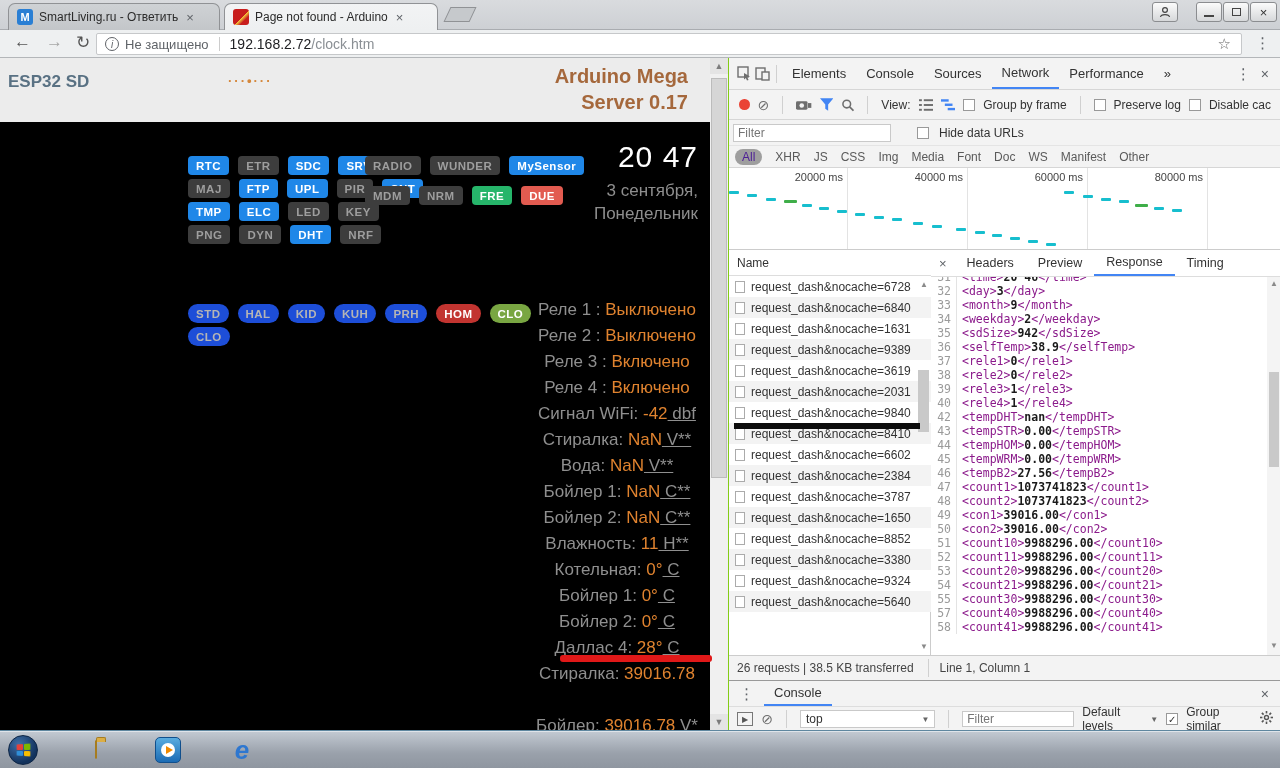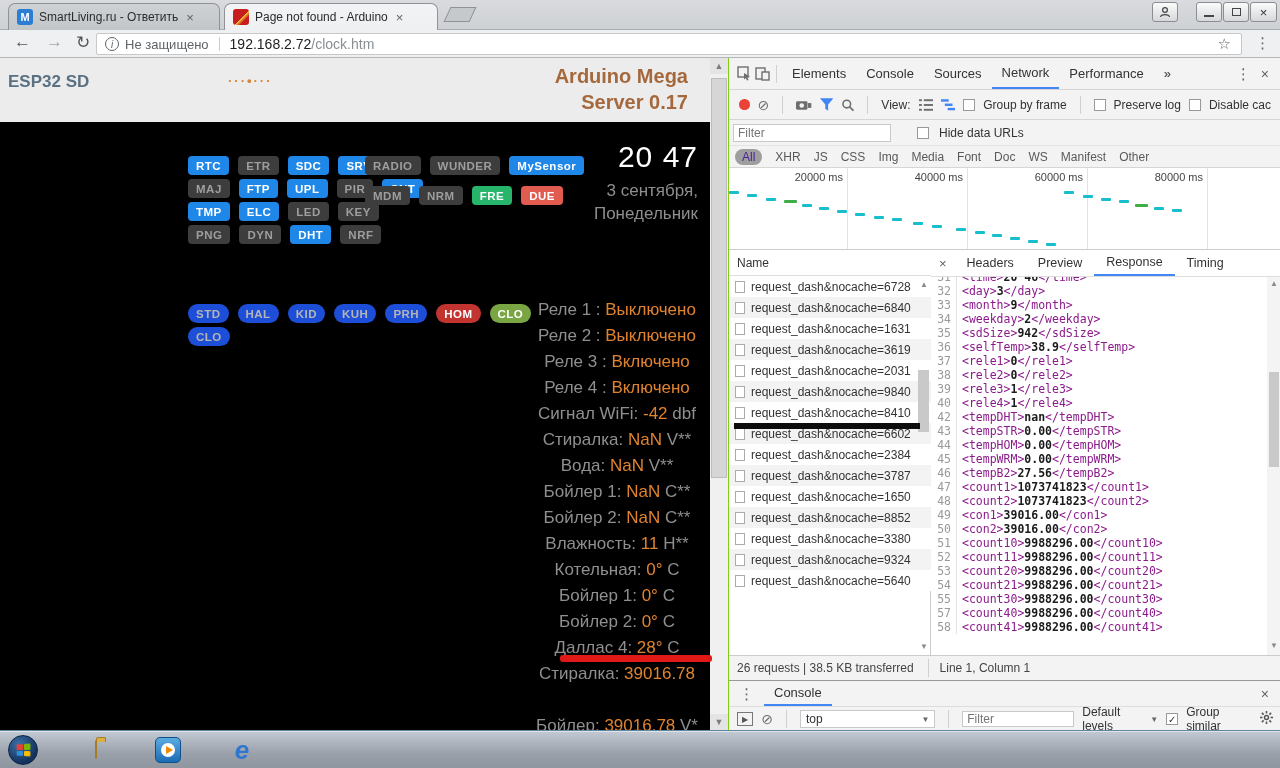--- a/index.html
+++ b/index.html
@@ -62,21 +62,21 @@
   .c-pill-gray  { background:#1d4ed8; color:#b5b5b5; border-radius:10px; }
   .c-pill-red   { background:#c23430; color:#fff; border-radius:10px; }
   .c-pill-green { background:#79a642; color:#fff; border-radius:10px; }
   #clock { right:30px; top:82px; text-align:right; }
   #clock .time { font-size:30px; color:#fff; letter-spacing:1px; }
   #clock .date { font-size:17px; color:#8e8e8e; margin-top:6px; line-height:1.35; }
   #statuslines { right:30px; top:242px; text-align:center; font-size:17px; }
   .statline { height:26px; white-space:nowrap; }
   .statline .lbl { color:#8f8f8f; }
   .statline .val { color:#e0832f; }
-  .statline .unit { color:#8f8f8f; }
+  .statline .unit { color:#8f8f8f;text-decoration:underline; }
   .red-anno { background:#e01818; border-radius:3px; }
 
   
   #devtools { left:728px; top:58px; width:552px; height:672px; background:#fff;
     border-left:1px solid #84cc16; font-size:12px; color:#333; }
   #dt-tabs { left:0; top:0; width:552px; height:32px; background:#f3f3f3;
     border-bottom:1px solid #d6d6d6; display:flex; align-items:center; }
   .dt-tab { padding:0 10px; height:31px; display:flex; align-items:center;
     font-size:13px; color:#333; white-space:nowrap; }
   .dt-tab.active { border-bottom:2px solid #4285f4; }
@@ -452,20 +452,24 @@
           <div class="reqrow">
             <span class="docicon"></span>
             <span>request_dash&amp;nocache=6840</span>
           </div>
           <div class="reqrow">
             <span class="docicon"></span>
             <span>request_dash&amp;nocache=1631</span>
           </div>
           <div class="reqrow">
             <span class="docicon"></span>
+            <span>request_dash&amp;nocache=9389</span>
+          </div>
+          <div class="reqrow">
+            <span class="docicon"></span>
             <span>request_dash&amp;nocache=3619</span>
           </div>
           <div class="reqrow">
             <span class="docicon"></span>
             <span>request_dash&amp;nocache=2031</span>
           </div>
           <div class="reqrow">
             <span class="docicon"></span>
             <span>request_dash&amp;nocache=9840</span>
           </div>

